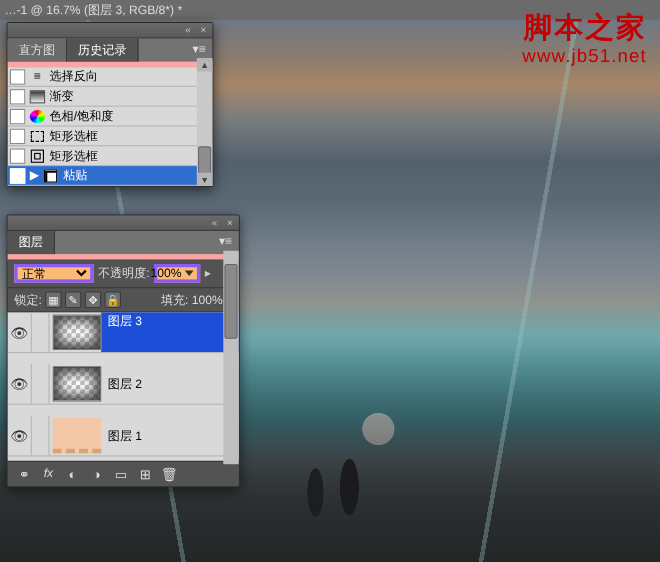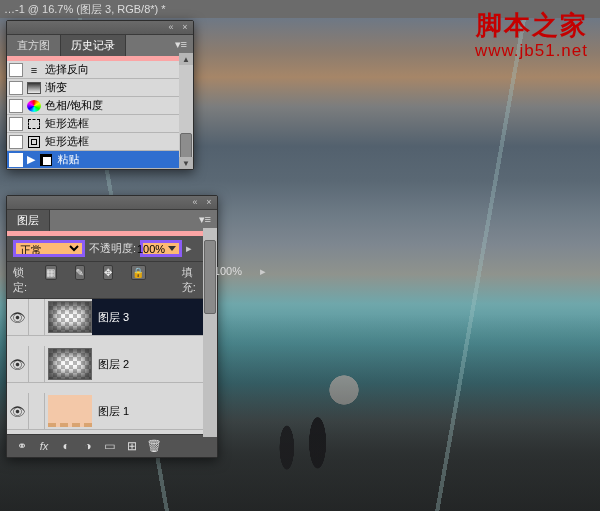--- a/index.html
+++ b/index.html
@@ -51,36 +51,36 @@
 .scrollbar-right .up{top:0}.scrollbar-right .dn{bottom:0}
 
 
 #layers{left:6px;top:195px;width:212px}
 .opts{display:flex;align-items:center;gap:4px;padding:4px 6px;color:#ddd;background:#535353;border-bottom:1px solid #3a3a3a}
 .opts select,.opts .pct{background:#fdba74;color:#000;border:3px solid #8b5cf6;font-size:11px;height:17px}
 .opts select{flex:0 0 72px}
 .opts .lbl{white-space:nowrap}
 .opts .pct{width:42px;display:inline-flex;align-items:center;justify-content:flex-end;padding:0 3px}
 .opts .pct::after{content:"";border-left:4px solid transparent;border-right:4px solid transparent;border-top:5px solid #333;margin-left:3px}
-.lock-row{display:flex;align-items:flex-start;gap:18px;padding:3px 6px;color:#ddd;border-bottom:1px solid #3a3a3a}
+.lock-row{display:flex;align-items:center;gap:3px;padding:3px 6px;color:#ddd;border-bottom:1px solid #3a3a3a}
 .lock-row .ic{width:15px;height:15px;background:#6e6e6e;border:1px solid #3a3a3a;border-radius:2px;display:flex;align-items:center;justify-content:center;font-size:10px;color:#eee}
 .layer-list{background:#d9d9d9;padding-bottom:4px}
 .layer{display:flex;align-items:center;min-height:36px;border-bottom:1px solid #b5b5b5}
 .layer + .layer{margin-top:10px}
 .eye{width:22px;display:flex;align-items:center;justify-content:center;border-right:1px solid #b5b5b5;align-self:stretch;font-size:13px;color:#333}
 .layer .slot{width:16px;align-self:stretch;border-right:1px solid #b5b5b5}
 .thumb-l{width:44px;height:32px;margin:2px 0 2px 3px;border:1px solid #666;background:#ccc;position:relative}
 .thumb-checker{background-image:
  linear-gradient(45deg,#bbb 25%,transparent 25%,transparent 75%,#bbb 75%),
  linear-gradient(45deg,#bbb 25%,#fff 25%,#fff 75%,#bbb 75%);
  background-size:8px 8px;background-position:0 0,4px 4px}
 .thumb-vig::after{content:"";position:absolute;inset:0;box-shadow:inset 0 0 10px 5px rgba(30,30,30,.8)}
 .thumb-peach{background:#f3c8a8;border:3px dashed #d9a471;border-width:0 0 4px 0}
 .layer .name{flex:1;padding:0 6px;color:#000}
-.layer.sel .name-wrap{background:#0f172a;color:#fff;align-self:stretch;display:flex;align-items:center;flex:1}
+.layer.sel .name-wrap{background:#1d4ed8;color:#fff;align-self:stretch;display:flex;align-items:flex-start;flex:1}
 .layer.sel .name{color:#fff}
 .name-wrap{flex:1;display:flex;align-items:center}
 .panel-footer{display:flex;align-items:center;gap:4px;padding:3px 6px;background:#535353;border-top:1px solid #3a3a3a}
 .panel-footer .fic{width:18px;height:16px;display:flex;align-items:center;justify-content:center;color:#ddd;font-size:12px}
 
 
 .grad-ic{width:14px;height:12px;background:linear-gradient(#333,#eee);border:1px solid #555}
 .hue-ic{width:14px;height:12px;background:conic-gradient(red,yellow,lime,cyan,blue,magenta,red);border-radius:50%}
 .marq-ic{width:12px;height:10px;border:1px dashed #000}
 .inv-ic{width:12px;height:12px;border:1px solid #000;position:relative}

